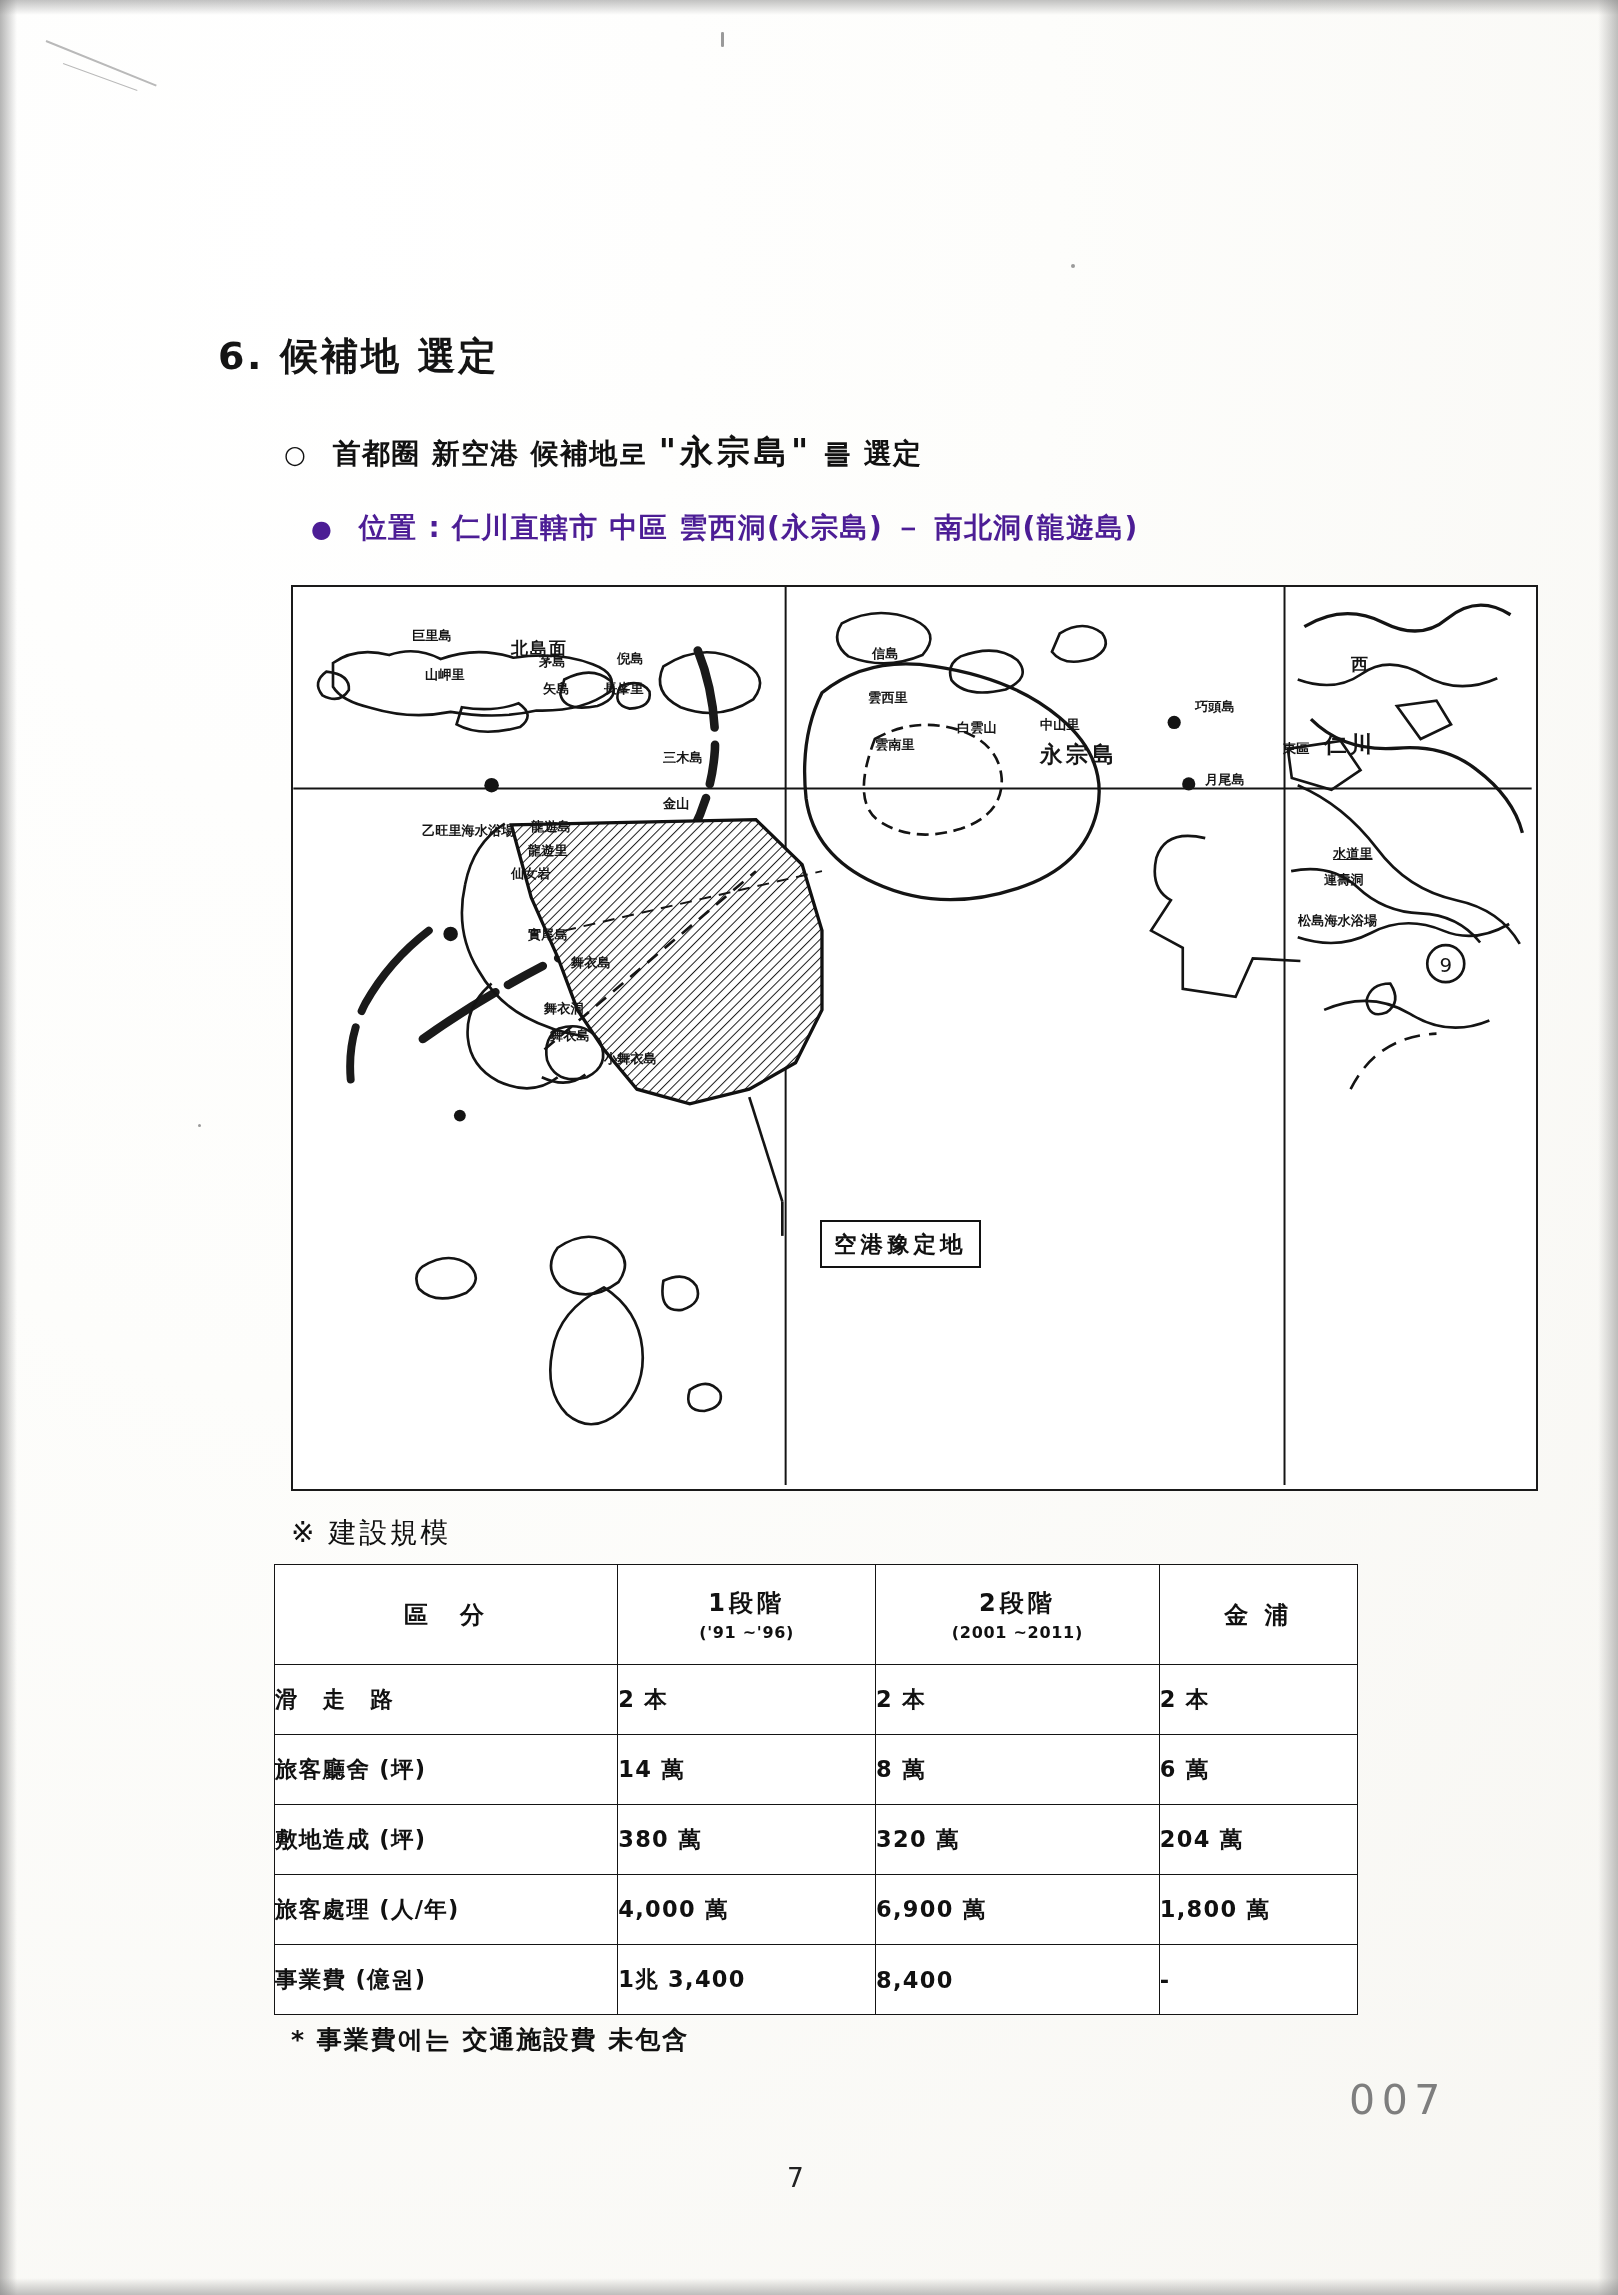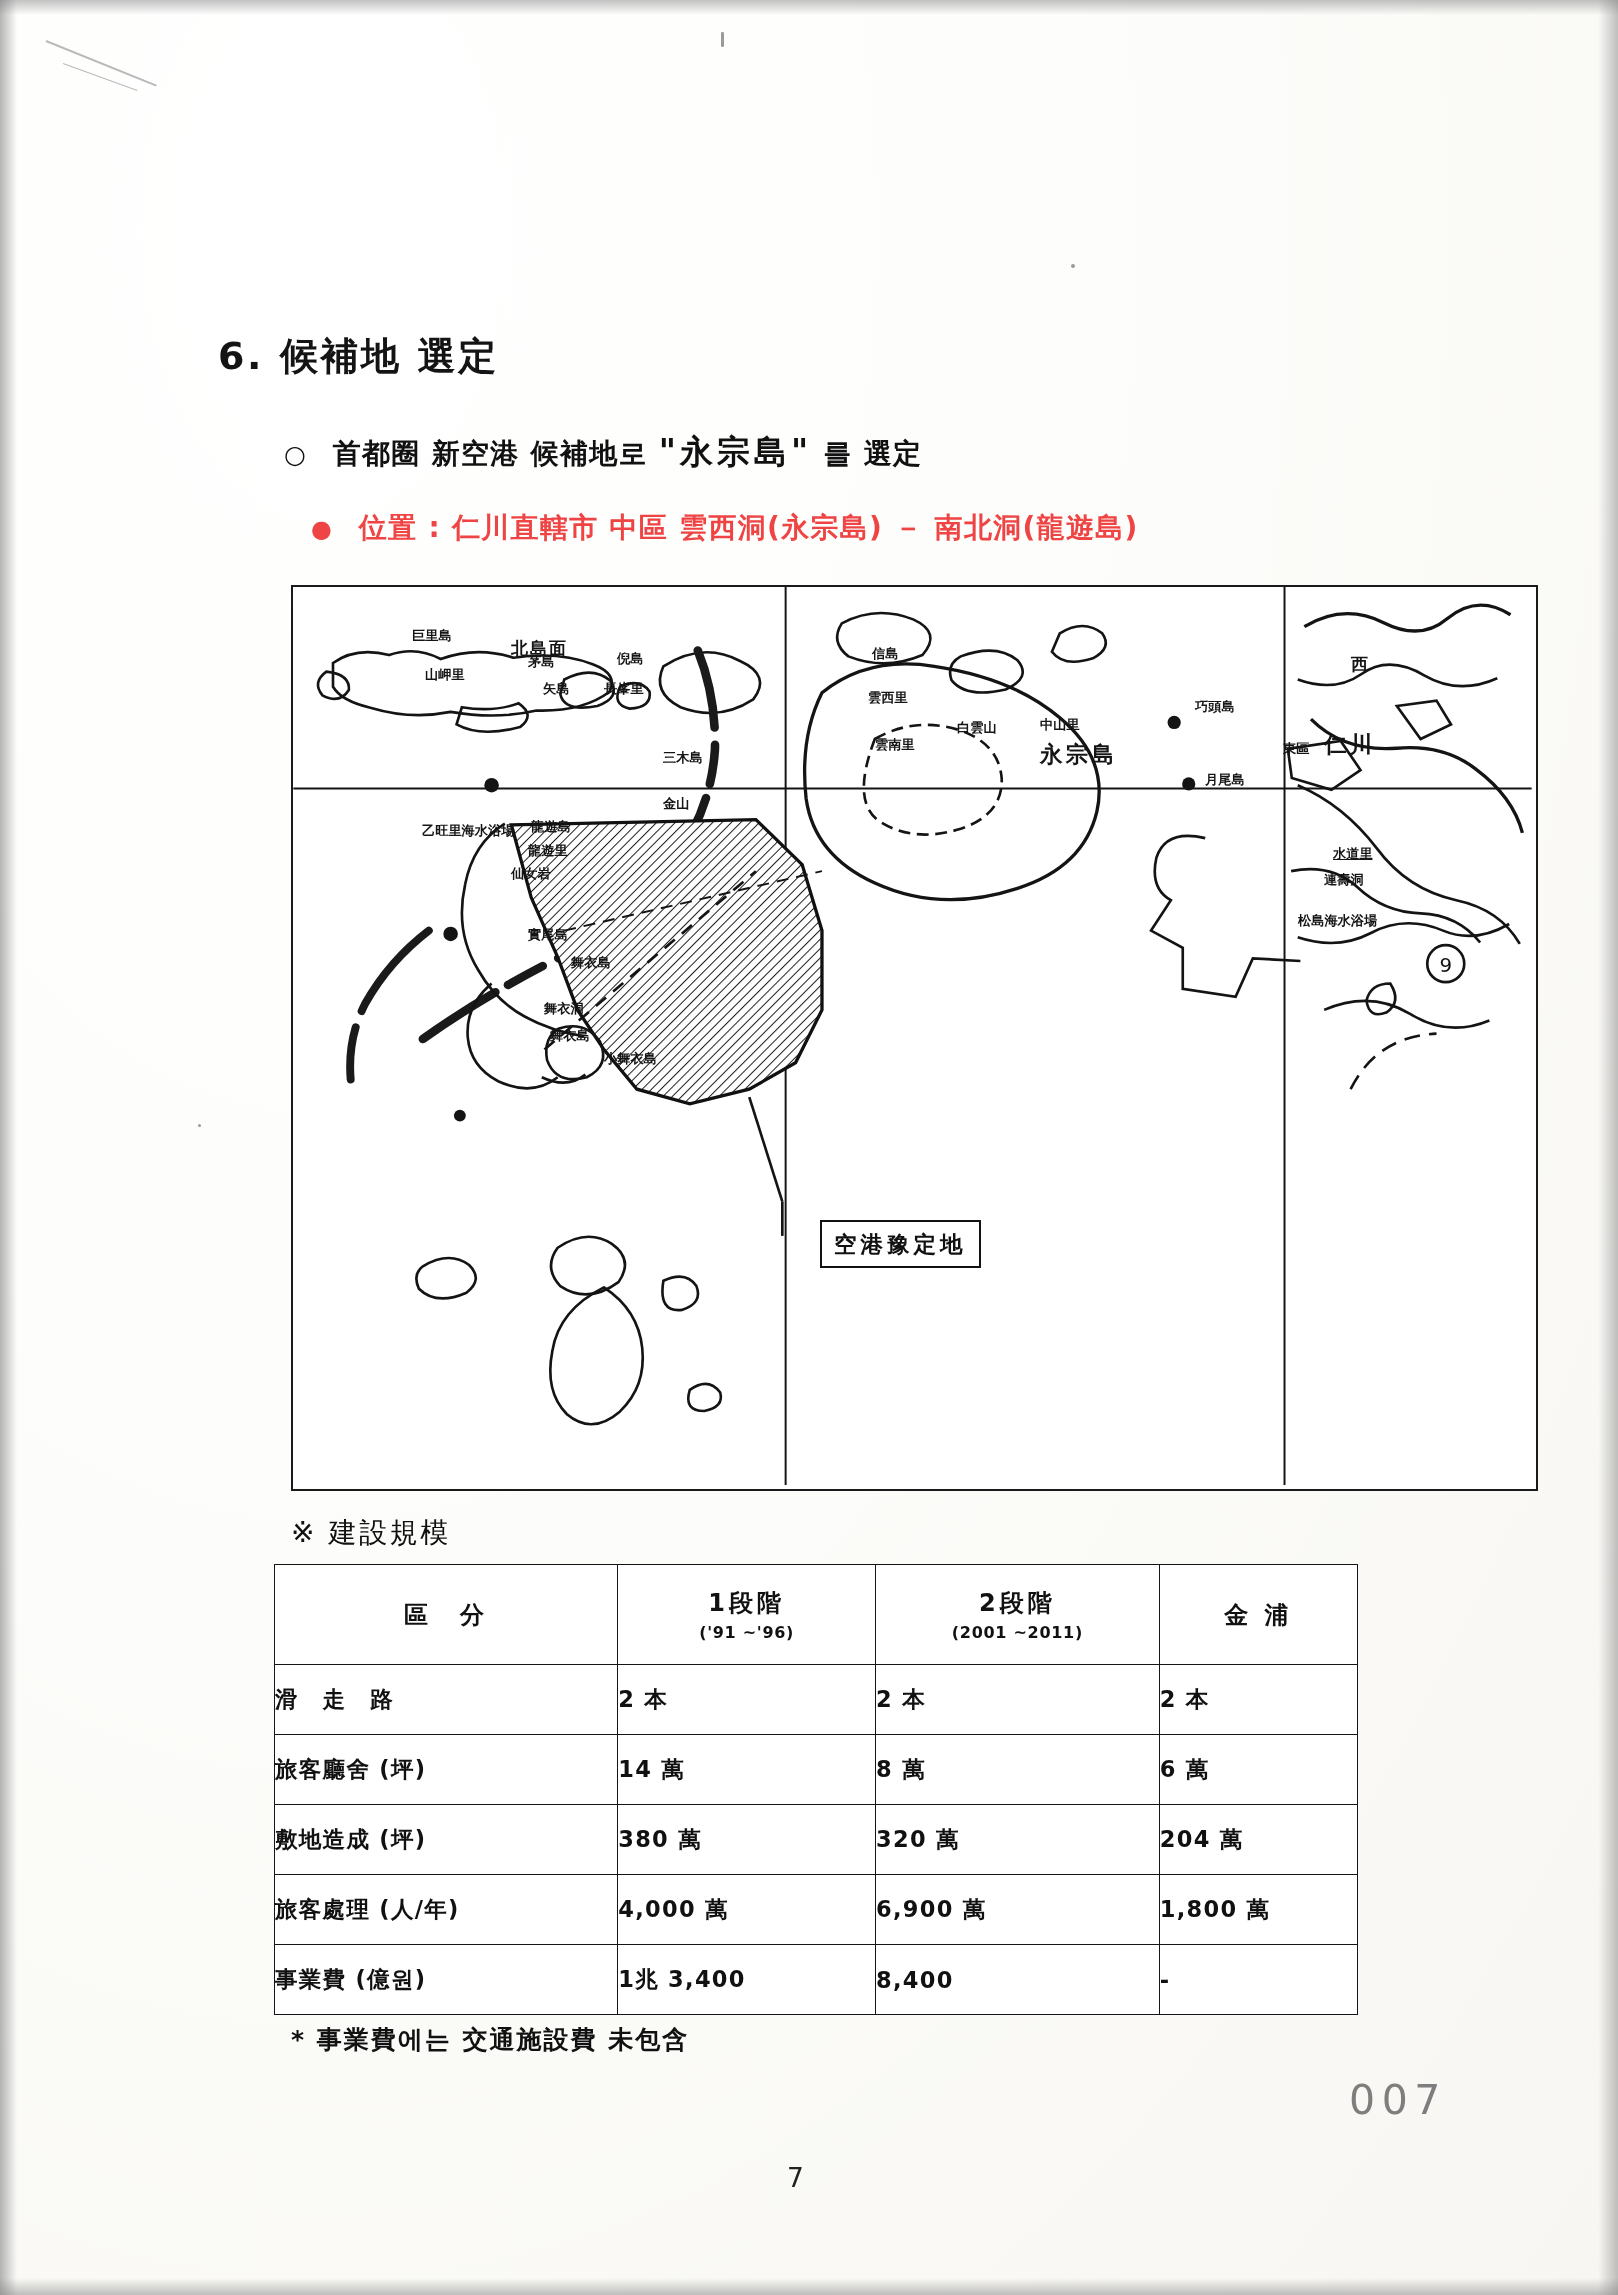--- a/index.html
+++ b/index.html
@@ -81,21 +81,21 @@
   .bullet-line-1 .emph {
     font-size: 33px;
     font-weight: 700;
     letter-spacing: 4px;
   }
   .bullet-line-2 {
     position: absolute;
     left: 311px;
     top: 509px;
     font-size: 28px;
-    color: #ef4444;
+    color: #4c1d95;
     letter-spacing: 1.3px;
     white-space: nowrap;
     font-weight: 600;
   }
   .bullet-line-2 .circle-filled {
     font-size: 24px;
     margin-right: 14.5px;
   }
 
   
@@ -321,21 +321,21 @@
     <div class="map-label" style="left:238px; top:231px;">龍遊島</div>
     <div class="map-label" style="left:278px; top:367px;">舞衣島</div>
     <div class="map-label" style="left:235px; top:339px;">實尾島</div>
     <div class="map-label" style="left:902px; top:111px;">巧頭島</div>
     <div class="map-label" style="left:912px; top:184px;">月尾島</div>
     <div class="map-label" style="left:579px; top:58px;">信島</div>
     <div class="map-label" style="left:990px; top:153px;">東區</div>
     <div class="map-label" style="left:1005px; top:325px;">松島海水浴場</div>
     <div class="map-label" style="left:119px; top:40px;">巨里島</div>
     <div class="map-label" style="left:132px; top:79px;">山岬里</div>
-    <div class="map-label" style="left:235px; top:66px;">茅島</div>
+    <div class="map-label" style="left:246px; top:66px;">茅島</div>
     <div class="map-label" style="left:250px; top:93px;">矢島</div>
     <div class="map-label" style="left:324px; top:63px;text-align:center;">倪島</div>
     <div class="map-label" style="left:311px; top:93px;">長峯里</div>
     <div class="map-label" style="left:129px; top:235px;">乙旺里海水浴場</div>
     <div class="map-label" style="left:235px; top:255px;">龍遊里</div>
     <div class="map-label" style="left:218px; top:278px;">仙女岩</div>
     <div class="map-label" style="left:251px; top:413px;">舞衣洞</div>
     <div class="map-label" style="left:257px; top:440px;">舞衣島</div>
     <div class="map-label" style="left:311px; top:463px;">小舞衣島</div>
     <div class="map-label" style="left:575px; top:102px;">雲西里</div>

